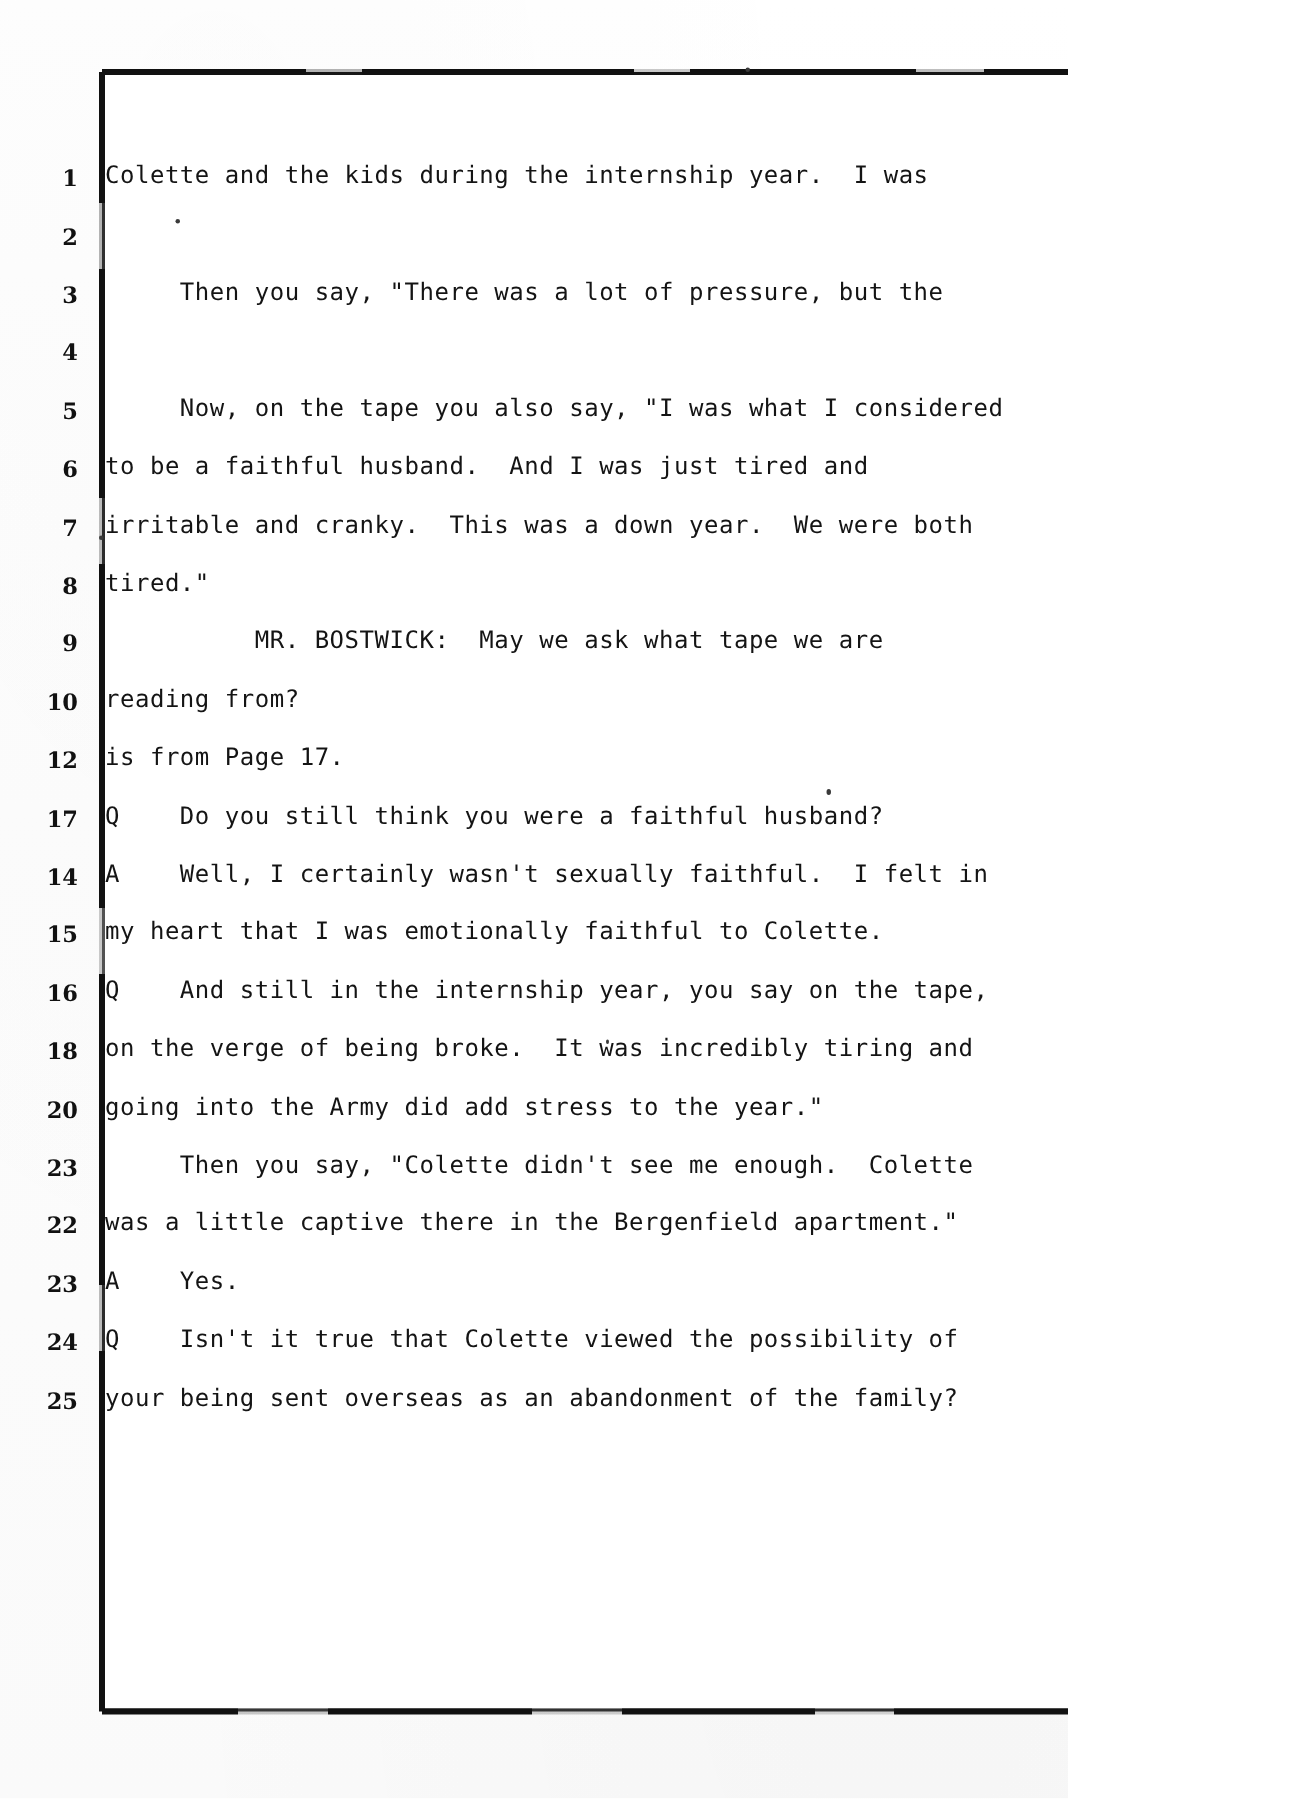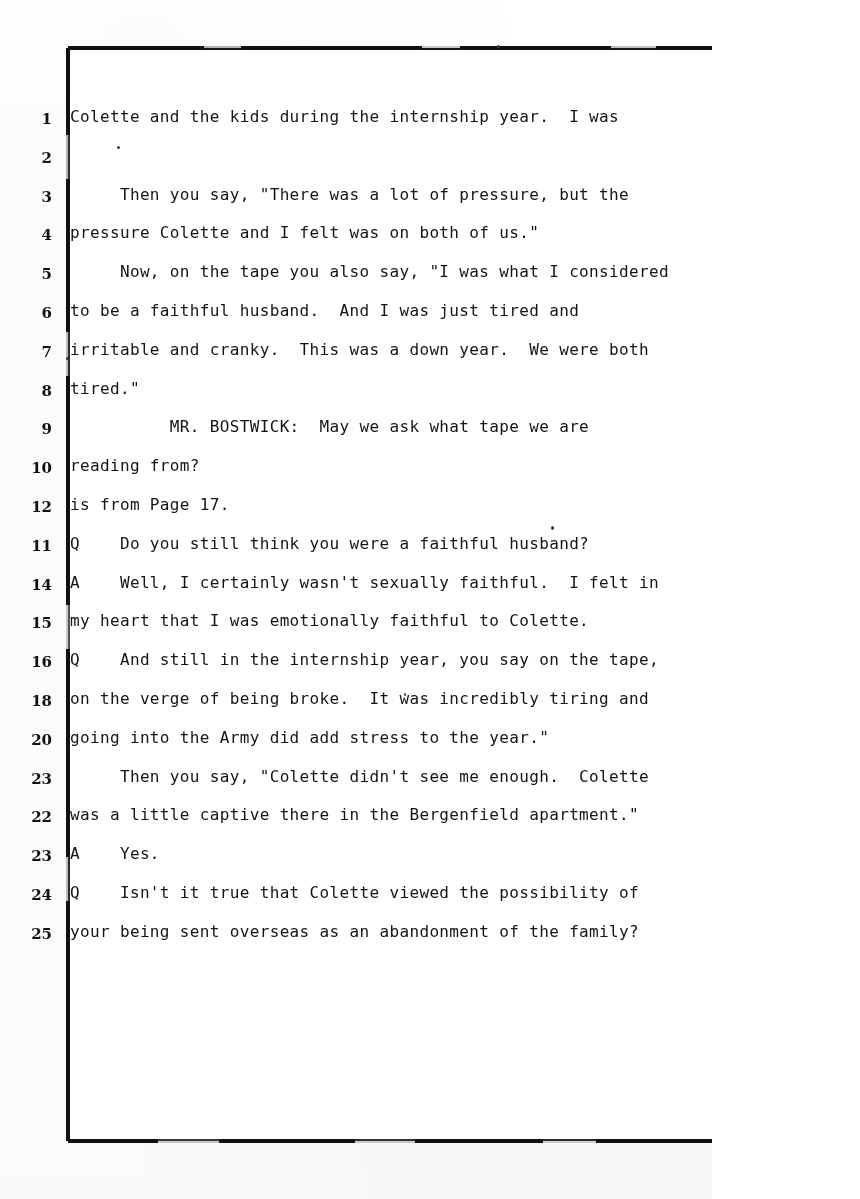--- a/index.html
+++ b/index.html
@@ -187,21 +187,20 @@
       </div>
       <div class="tline">
         <div class="lineno">2</div>
       </div>
       <div class="tline">
         <div class="lineno">3</div>
         <div class="ltext">     Then you say, "There was a lot of pressure, but the</div>
       </div>
       <div class="tline">
         <div class="lineno">4</div>
-        <div class="ltext">pressure Colette and I felt was on both of us."</div>
       </div>
       <div class="tline">
         <div class="lineno">5</div>
         <div class="ltext">     Now, on the tape you also say, "I was what I considered</div>
       </div>
       <div class="tline">
         <div class="lineno">6</div>
         <div class="ltext">to be a faithful husband.  And I was just tired and</div>
       </div>
       <div class="tline">
@@ -218,21 +217,21 @@
       </div>
       <div class="tline">
         <div class="lineno">10</div>
         <div class="ltext">reading from?</div>
       </div>
       <div class="tline">
         <div class="lineno">12</div>
         <div class="ltext">is from Page 17.</div>
       </div>
       <div class="tline">
-        <div class="lineno">11</div>
+        <div class="lineno">17</div>
         <div class="ltext">Q    Do you still think you were a faithful husband?</div>
       </div>
       <div class="tline">
         <div class="lineno">14</div>
         <div class="ltext">A    Well, I certainly wasn't sexually faithful.  I felt in</div>
       </div>
       <div class="tline">
         <div class="lineno">15</div>
         <div class="ltext">my heart that I was emotionally faithful to Colette.</div>
       </div>

